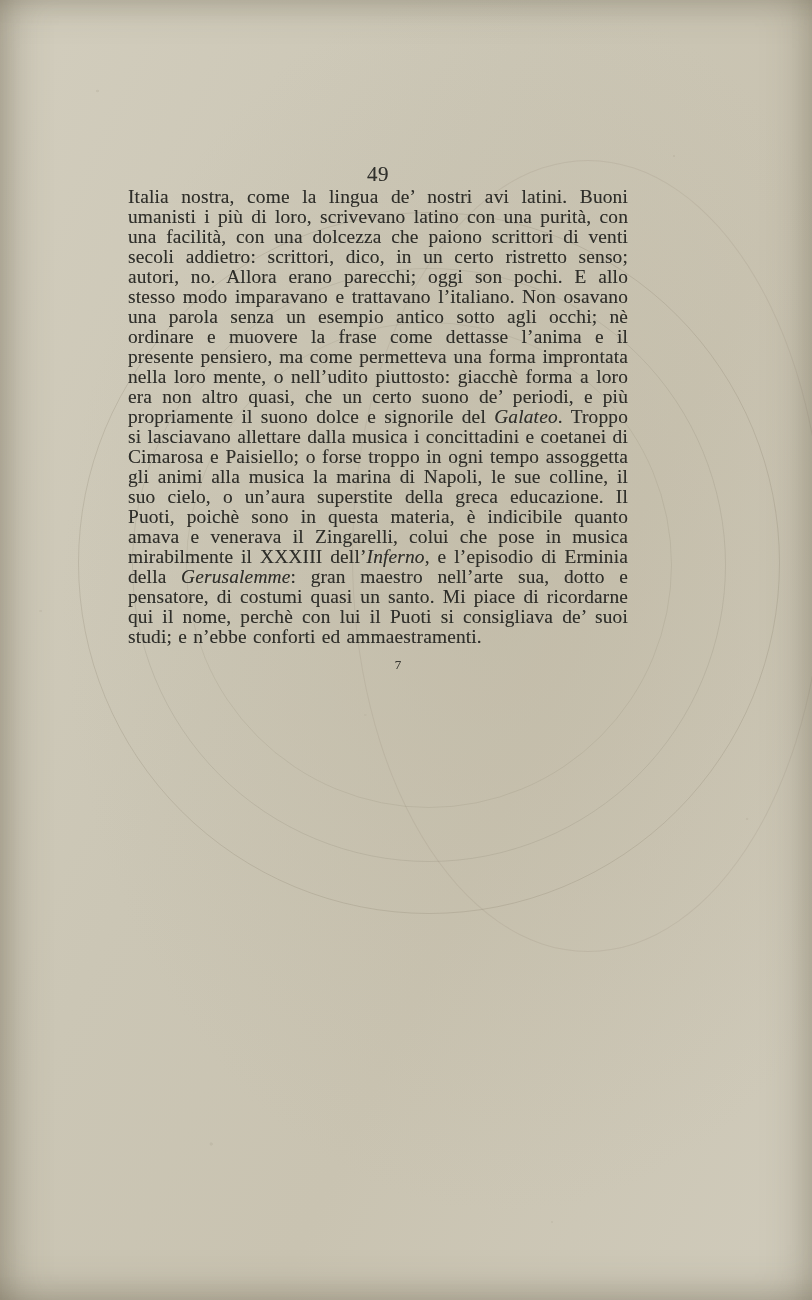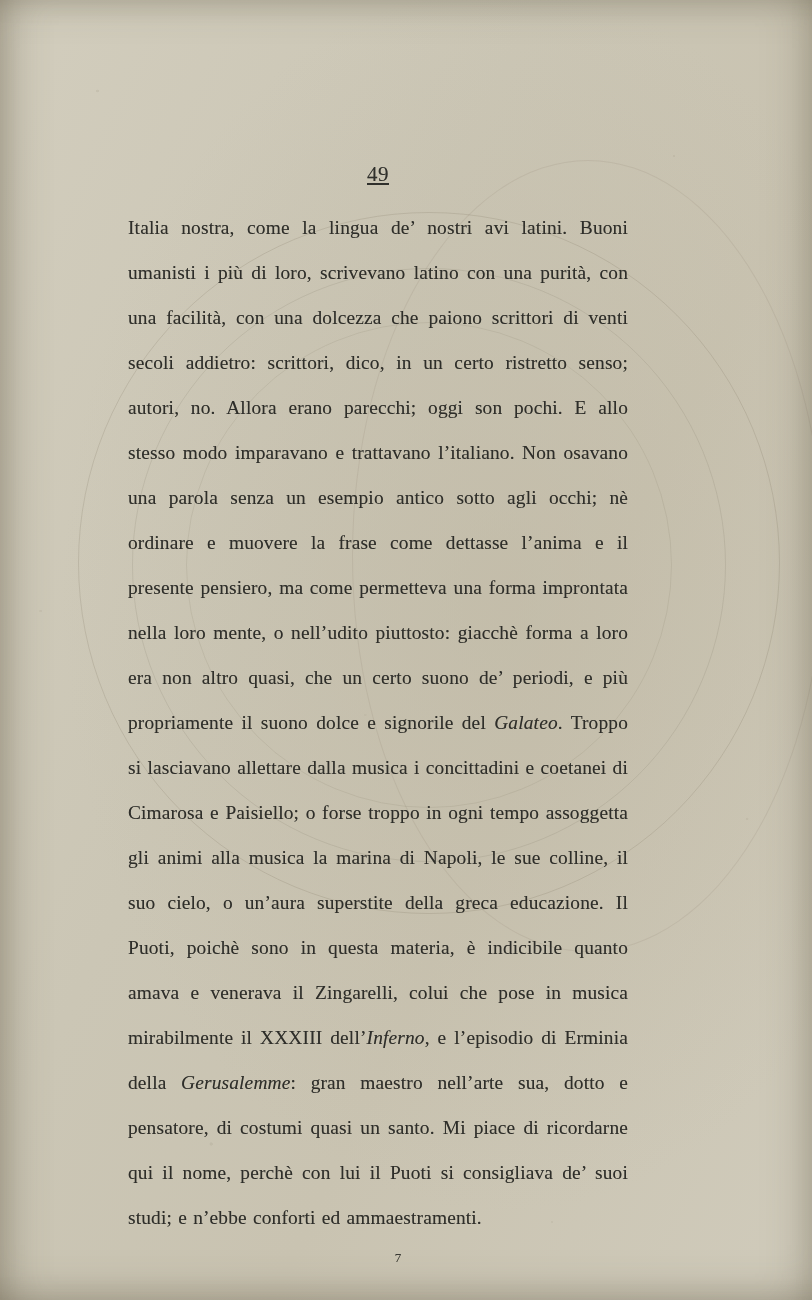--- a/index.html
+++ b/index.html
@@ -64,26 +64,25 @@
     left: 128px;
     top: 0;
     width: 500px;
   }
   .folio {
     text-align: center;
     font-size: 21px;
     color: #30302c;
     margin-top: 162px;
     letter-spacing: 0.5px;
-    text-decoration: underline;
   }
   .body-text {
-    margin-top: 18px;
+    margin-top: 0;
     font-size: 19.4px;
-    line-height: 45px;
+    line-height: 20px;
     color: #2e2e2a;
     text-align: justify;
     text-justify: inter-word;
     letter-spacing: 0.15px;
     word-spacing: 1.2px;
   }
   .body-text p {
     margin: 0;
     text-indent: 0;
   }

